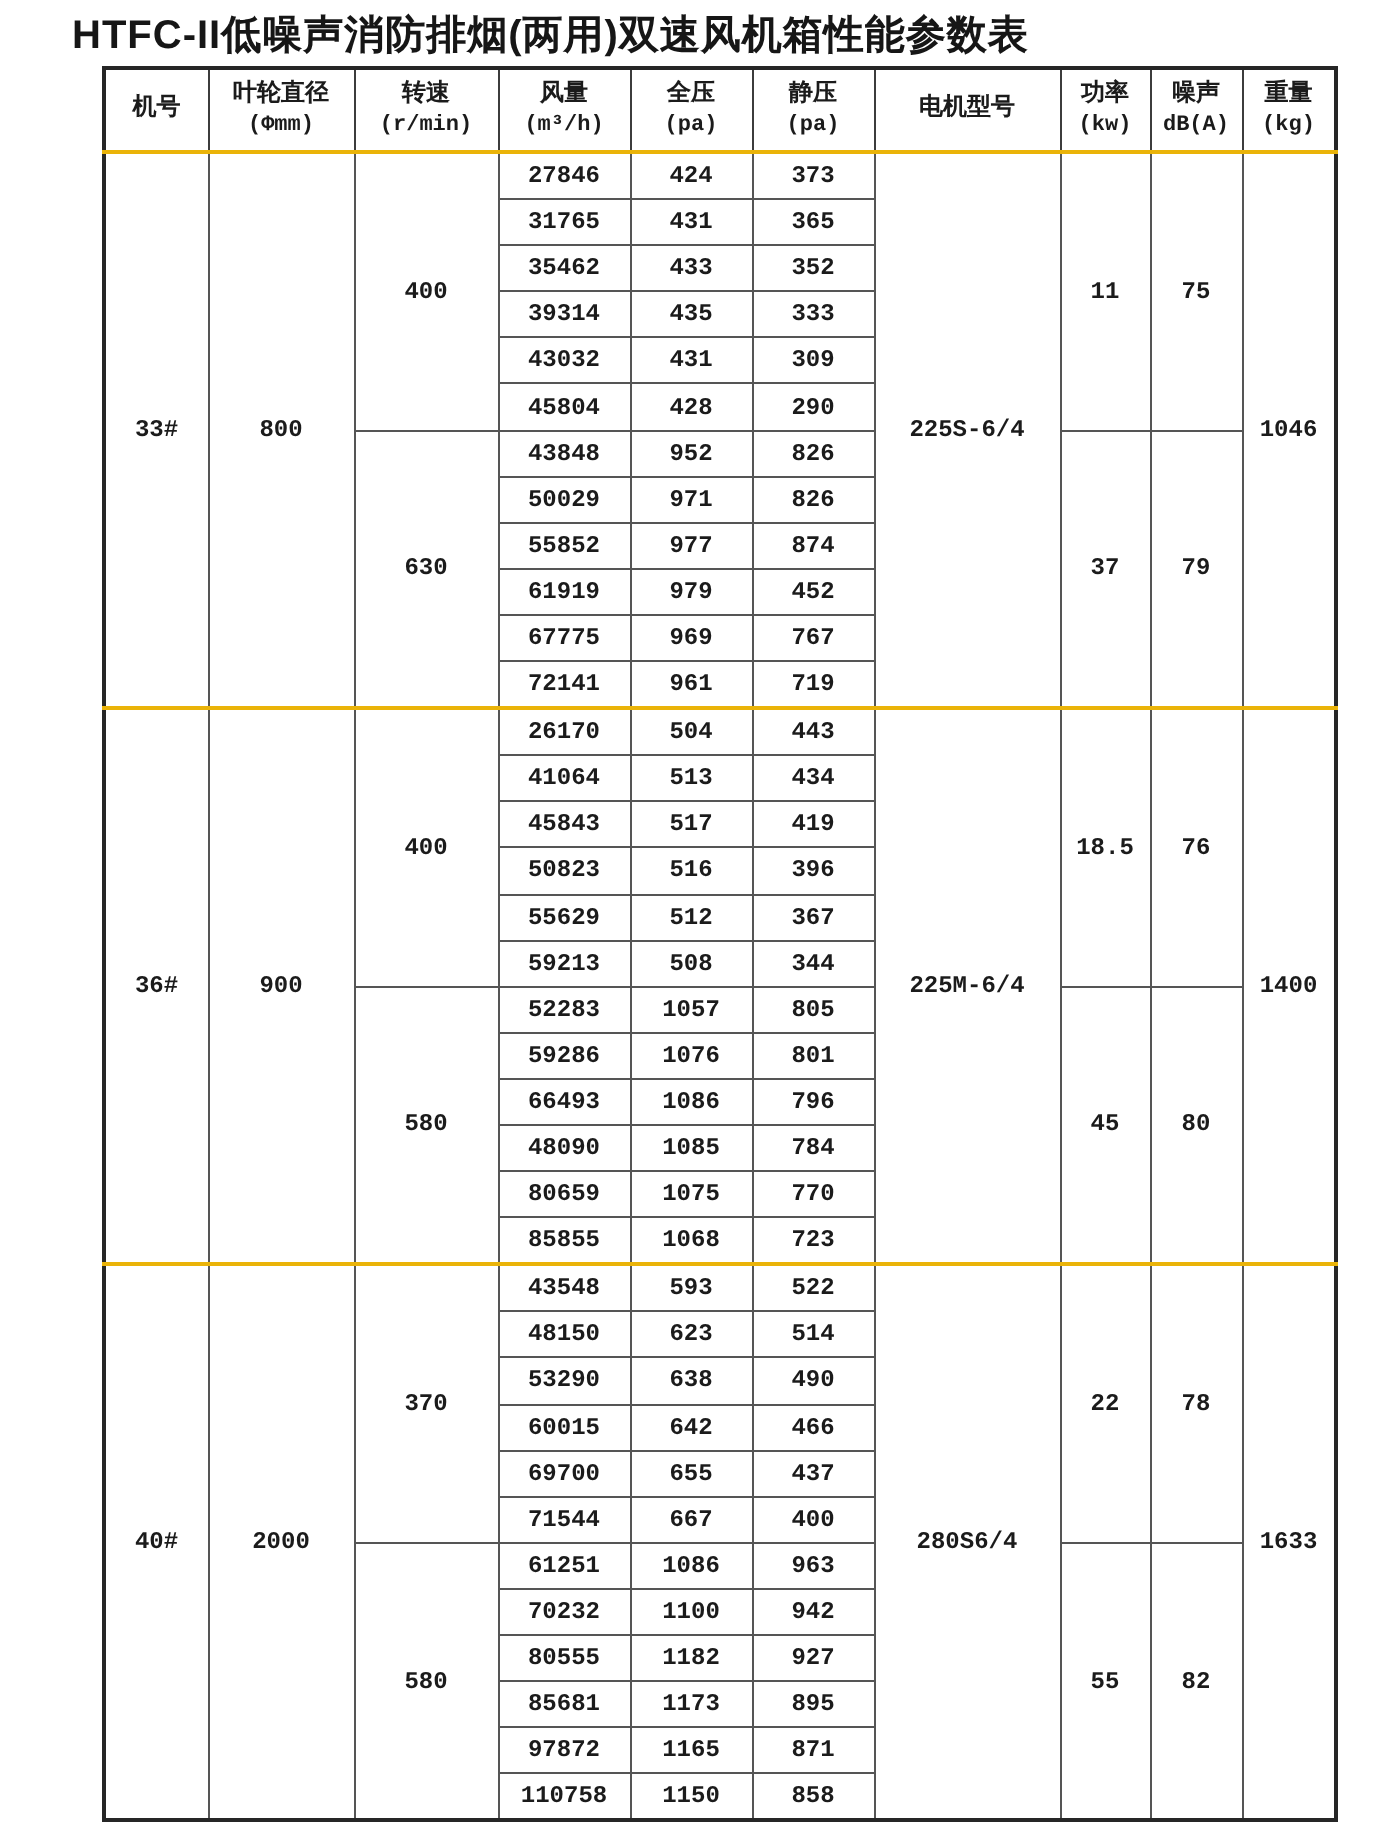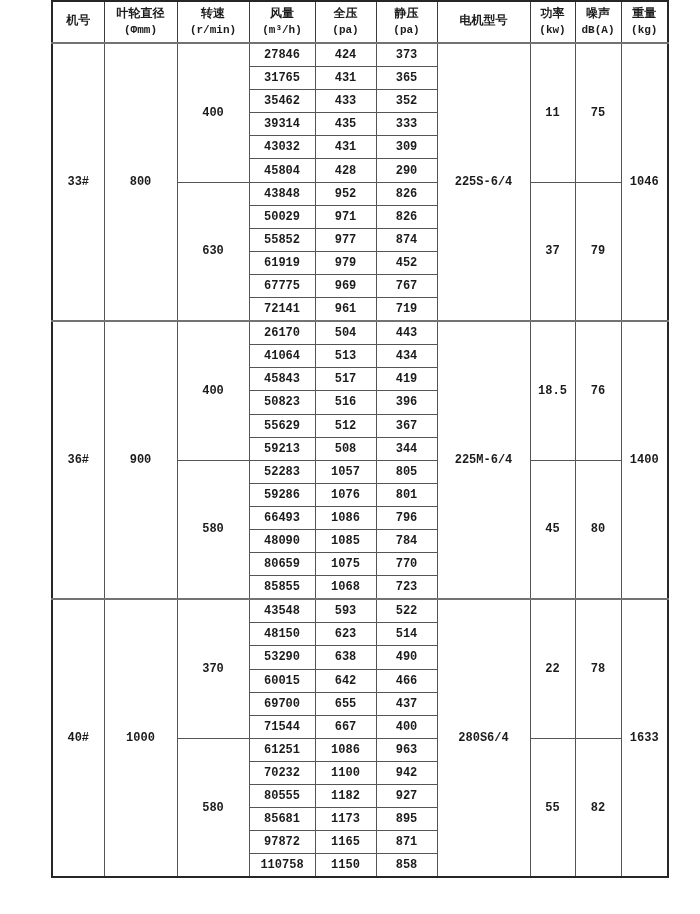--- a/index.html
+++ b/index.html
@@ -51,27 +51,28 @@
     border-color: #3c3c3c;
   }
   .spec-table thead th .sub {
     font-size: 11px;
   }
   .spec-table tbody td {
     height: 22.1px;
     font-size: 12px;
   }
   .spec-table tbody tr.section-start td {
-    border-top: 2px solid #737373;
+    border-top: 2px solid #eab308;
   }
 </style>
 </head>
 <body>
 
 <div class="page">
+  <h1 class="title">HTFC-II低噪声消防排烟(两用)双速风机箱性能参数表</h1>
 
   <table class="spec-table">
     <colgroup>
       <col style="width:52px">
         <col style="width:73px">
         <col style="width:72px">
       <col style="width:66px">
         <col style="width:61px">
         <col style="width:61px">
       <col style="width:93px">
@@ -257,21 +258,21 @@
           <td>1075</td>
           <td>770</td>
         </tr>
         <tr>
           <td>85855</td>
           <td>1068</td>
           <td>723</td>
         </tr>
         <tr class="section-start">
           <td rowspan="12">40#</td>
-          <td rowspan="12">1000</td>
+          <td rowspan="12">2000</td>
           <td rowspan="6">370</td>
           <td>43548</td>
           <td>593</td>
           <td>522</td>
           <td rowspan="12">280S6/4</td>
           <td rowspan="6">22</td>
           <td rowspan="6">78</td>
           <td rowspan="12">1633</td>
         </tr>
         <tr>

